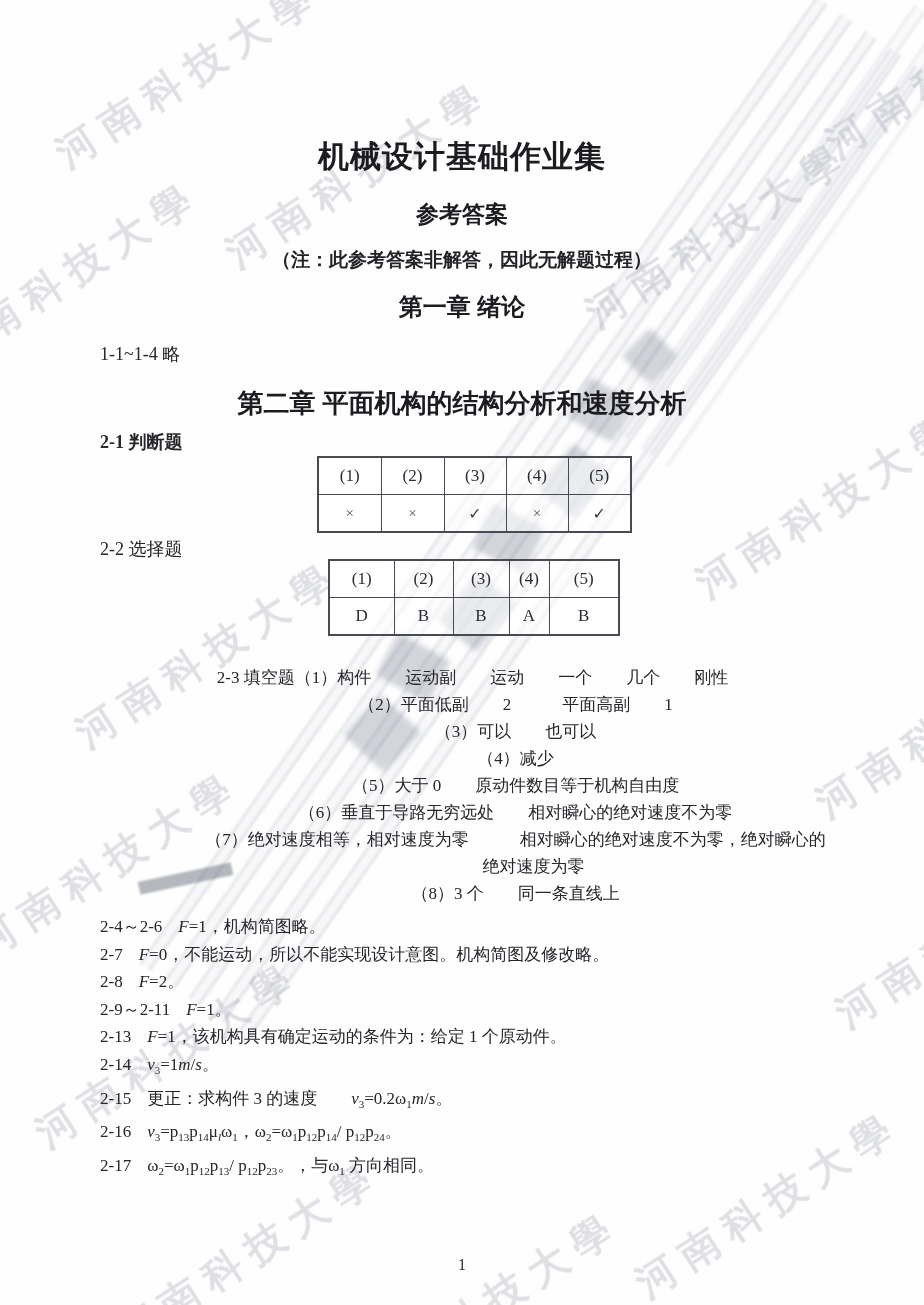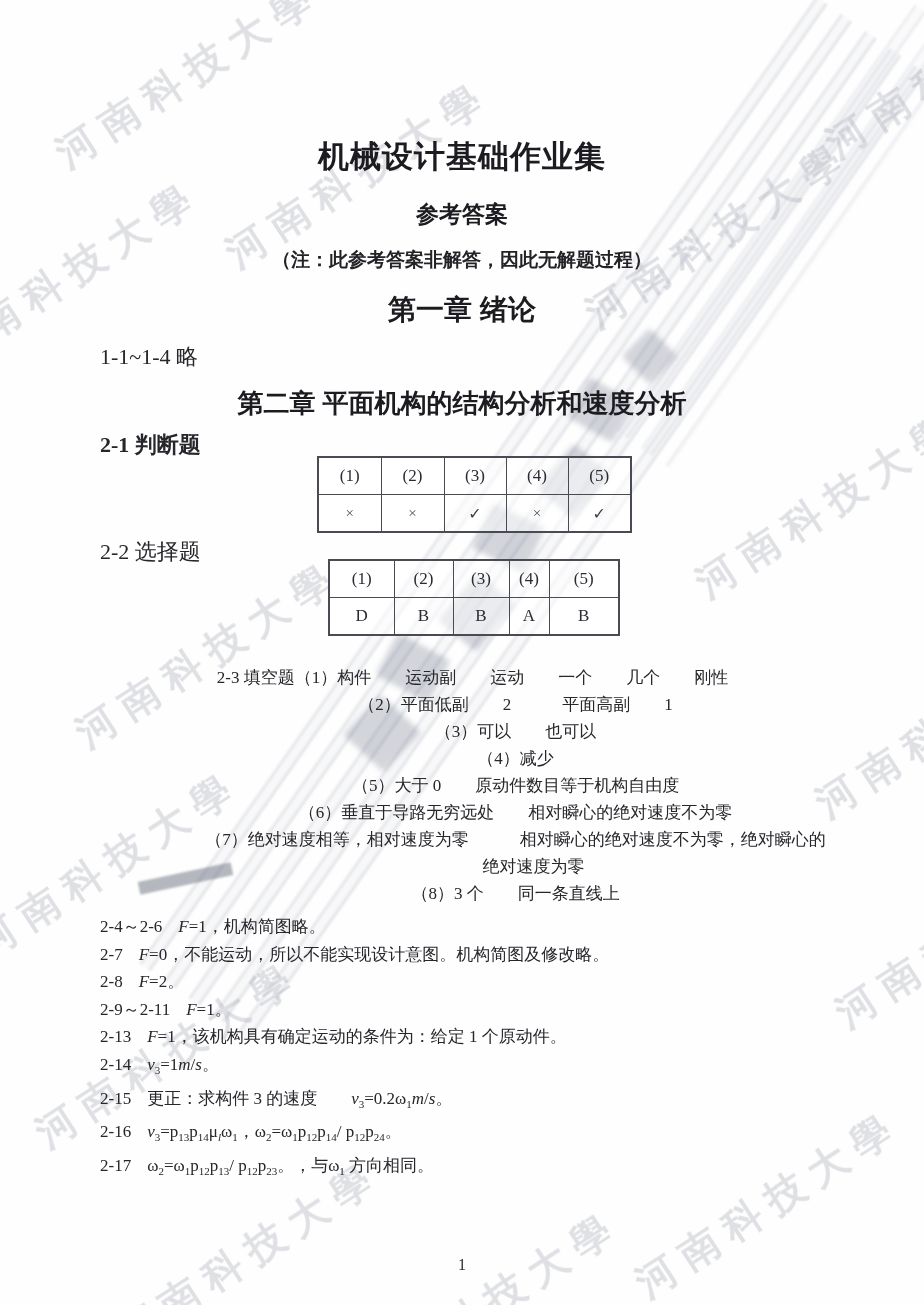--- a/index.html
+++ b/index.html
@@ -43,23 +43,23 @@
   }
   
   .content{position:absolute;inset:0;z-index:2;}
   .center{left:0;width:100%;text-align:center;position:absolute;}
   .h-title{top:136px;font-family:"Liberation Sans","DejaVu Sans",sans-serif;
     font-weight:700;font-size:31px;letter-spacing:1px;color:#1b1b20;}
   .h-sub{top:199px;font-family:"Liberation Sans","DejaVu Sans",sans-serif;
     font-weight:700;font-size:23px;color:#1b1b20;}
   .h-note{top:247px;font-weight:700;font-size:19px;color:#222227;}
   .h-ch{font-family:"Liberation Sans","DejaVu Sans",sans-serif;font-weight:700;color:#1b1b20;}
-  .h-ch1{top:291px;font-size:28px;}
+  .h-ch1{top:291px;font-size:24px;}
   .h-ch2{top:386px;font-size:26px;}
-  .bodyline{position:absolute;left:100px;font-size:22px;color:#26262b;}
+  .bodyline{position:absolute;left:100px;font-size:18px;color:#26262b;}
   .l-11{top:342px;}
   .l-21{top:430px;font-weight:bold;}
   .l-22{top:537px;}
   
   table{border-collapse:collapse;position:absolute;table-layout:fixed;
     font-size:17px;color:#2b2c33;background:rgba(255,255,255,0.55);}
   .t1{top:456px;left:317px;width:313px;}
   .t2{top:559px;left:328px;width:290px;}
   td{border:1.5px solid #4a4a52;text-align:center;height:36px;padding:0;}
   table{border:2px solid #4a4a52;}

